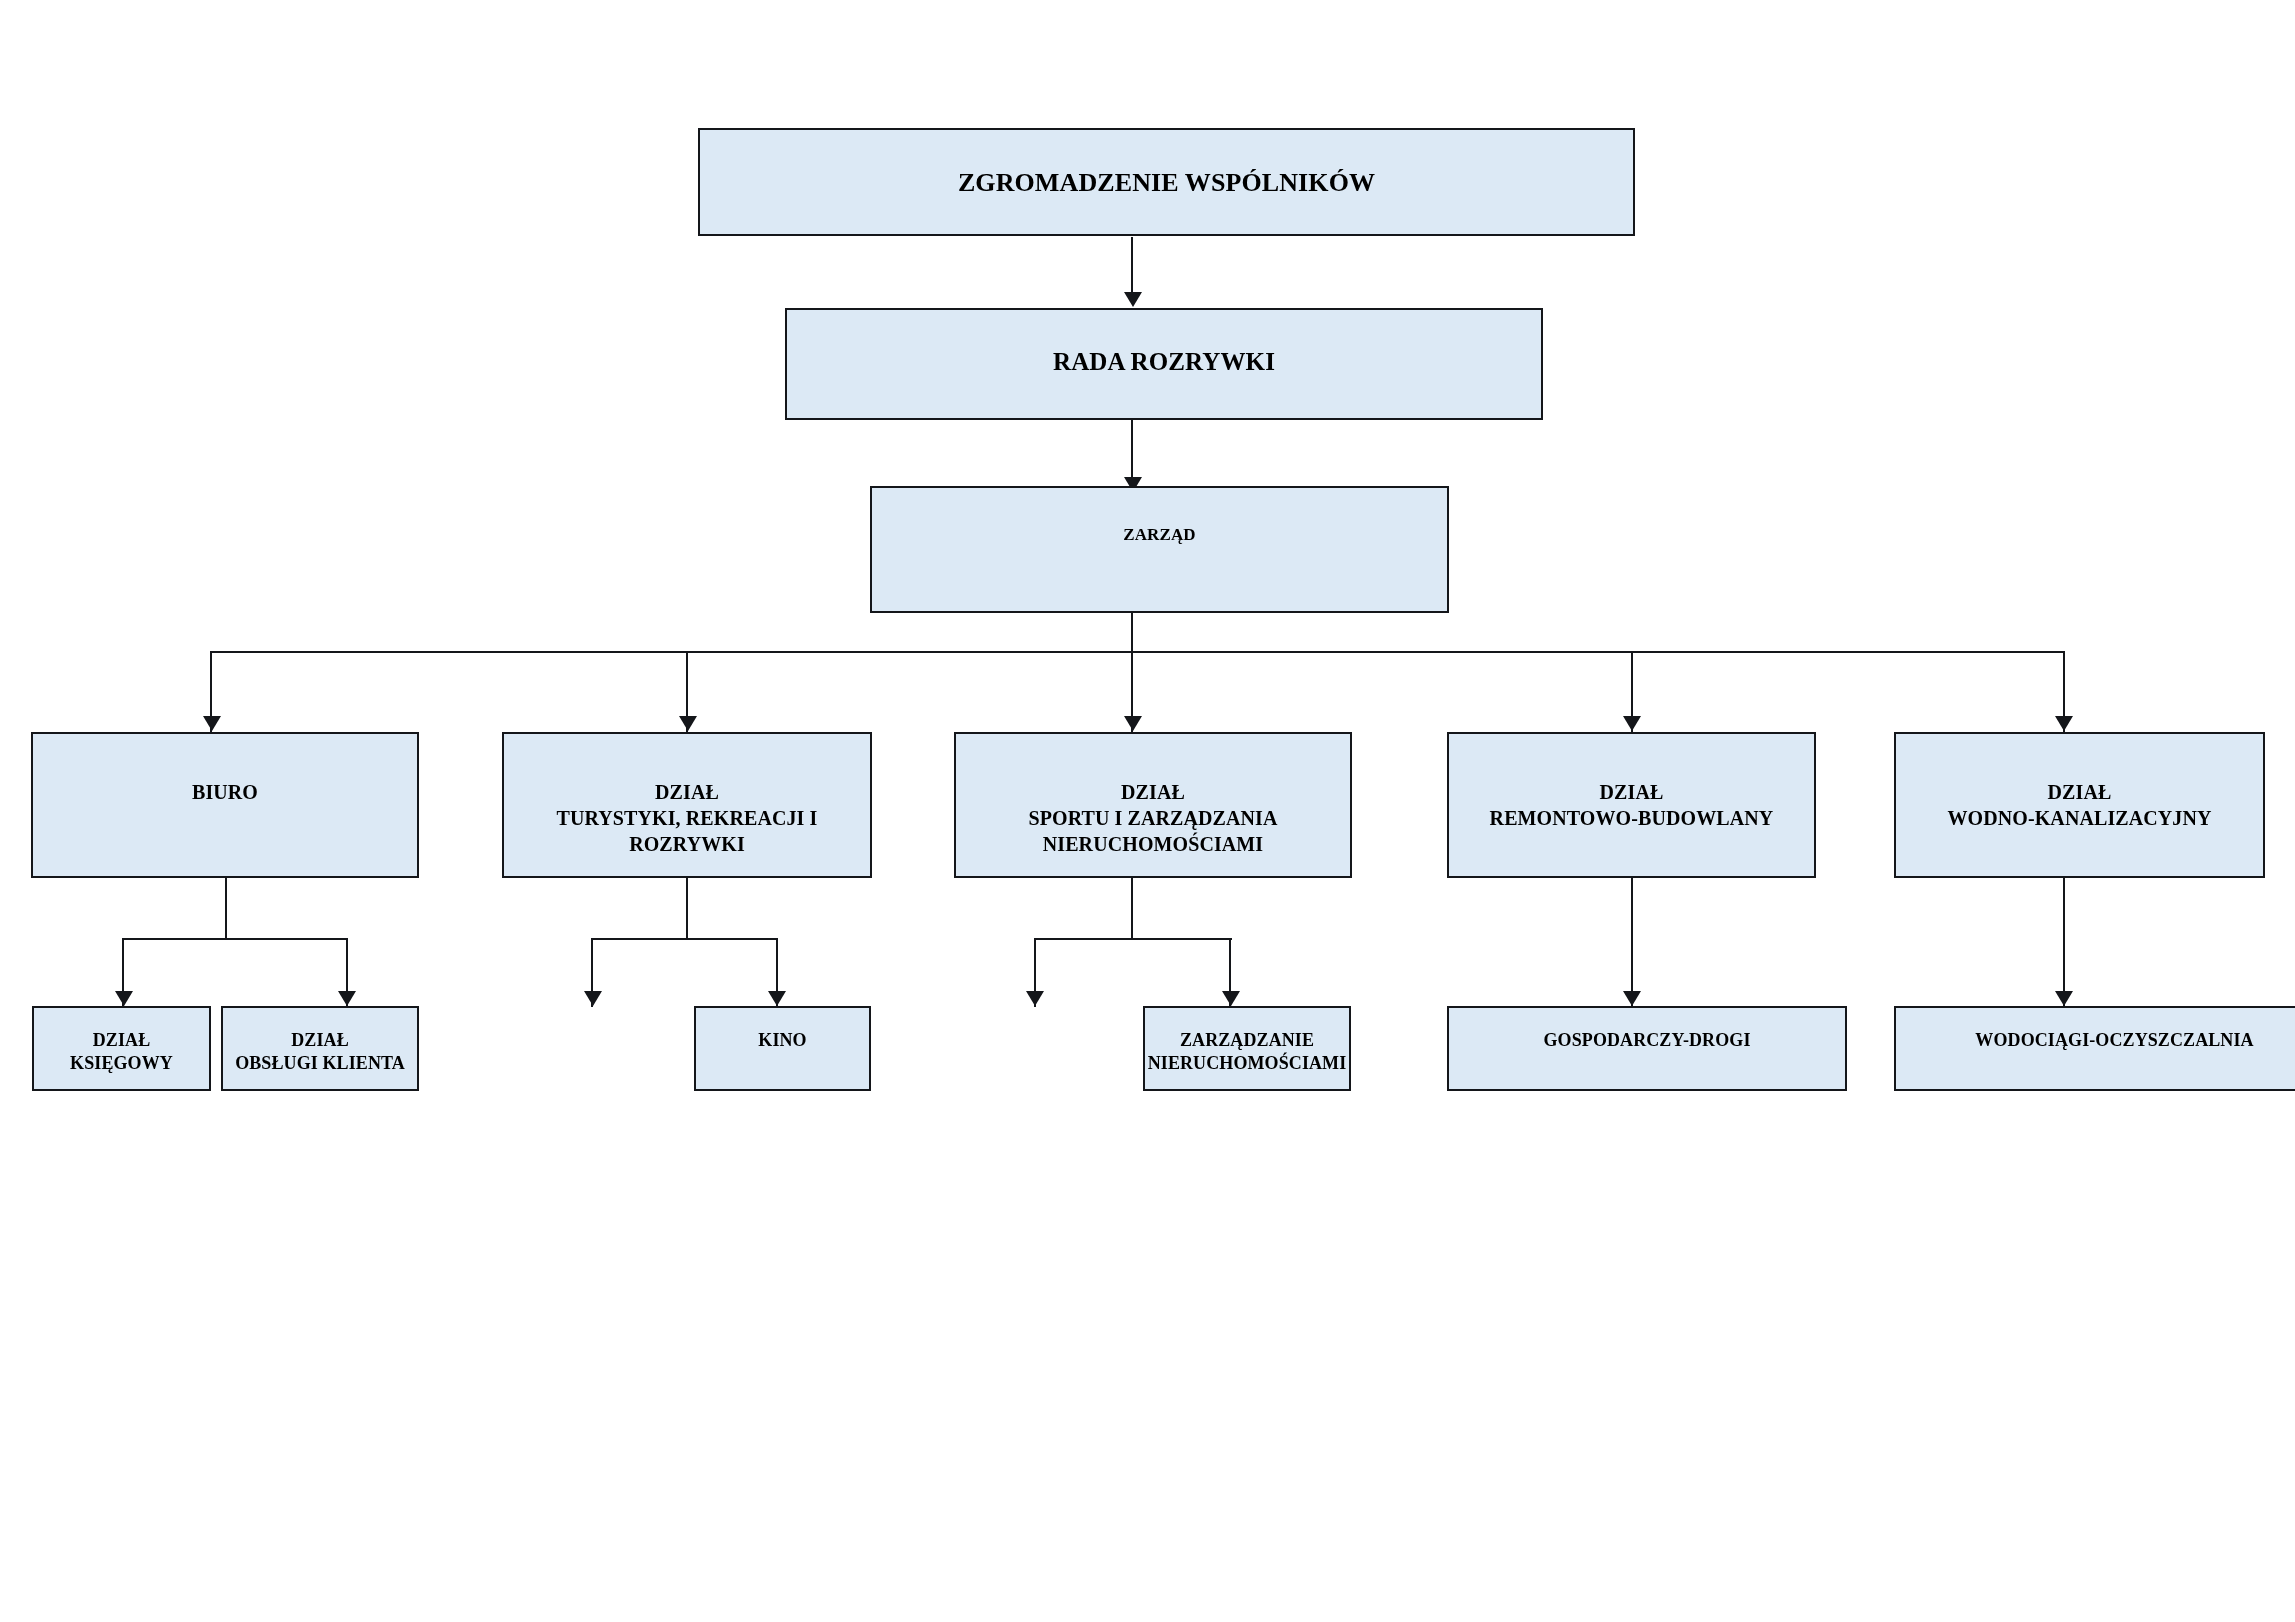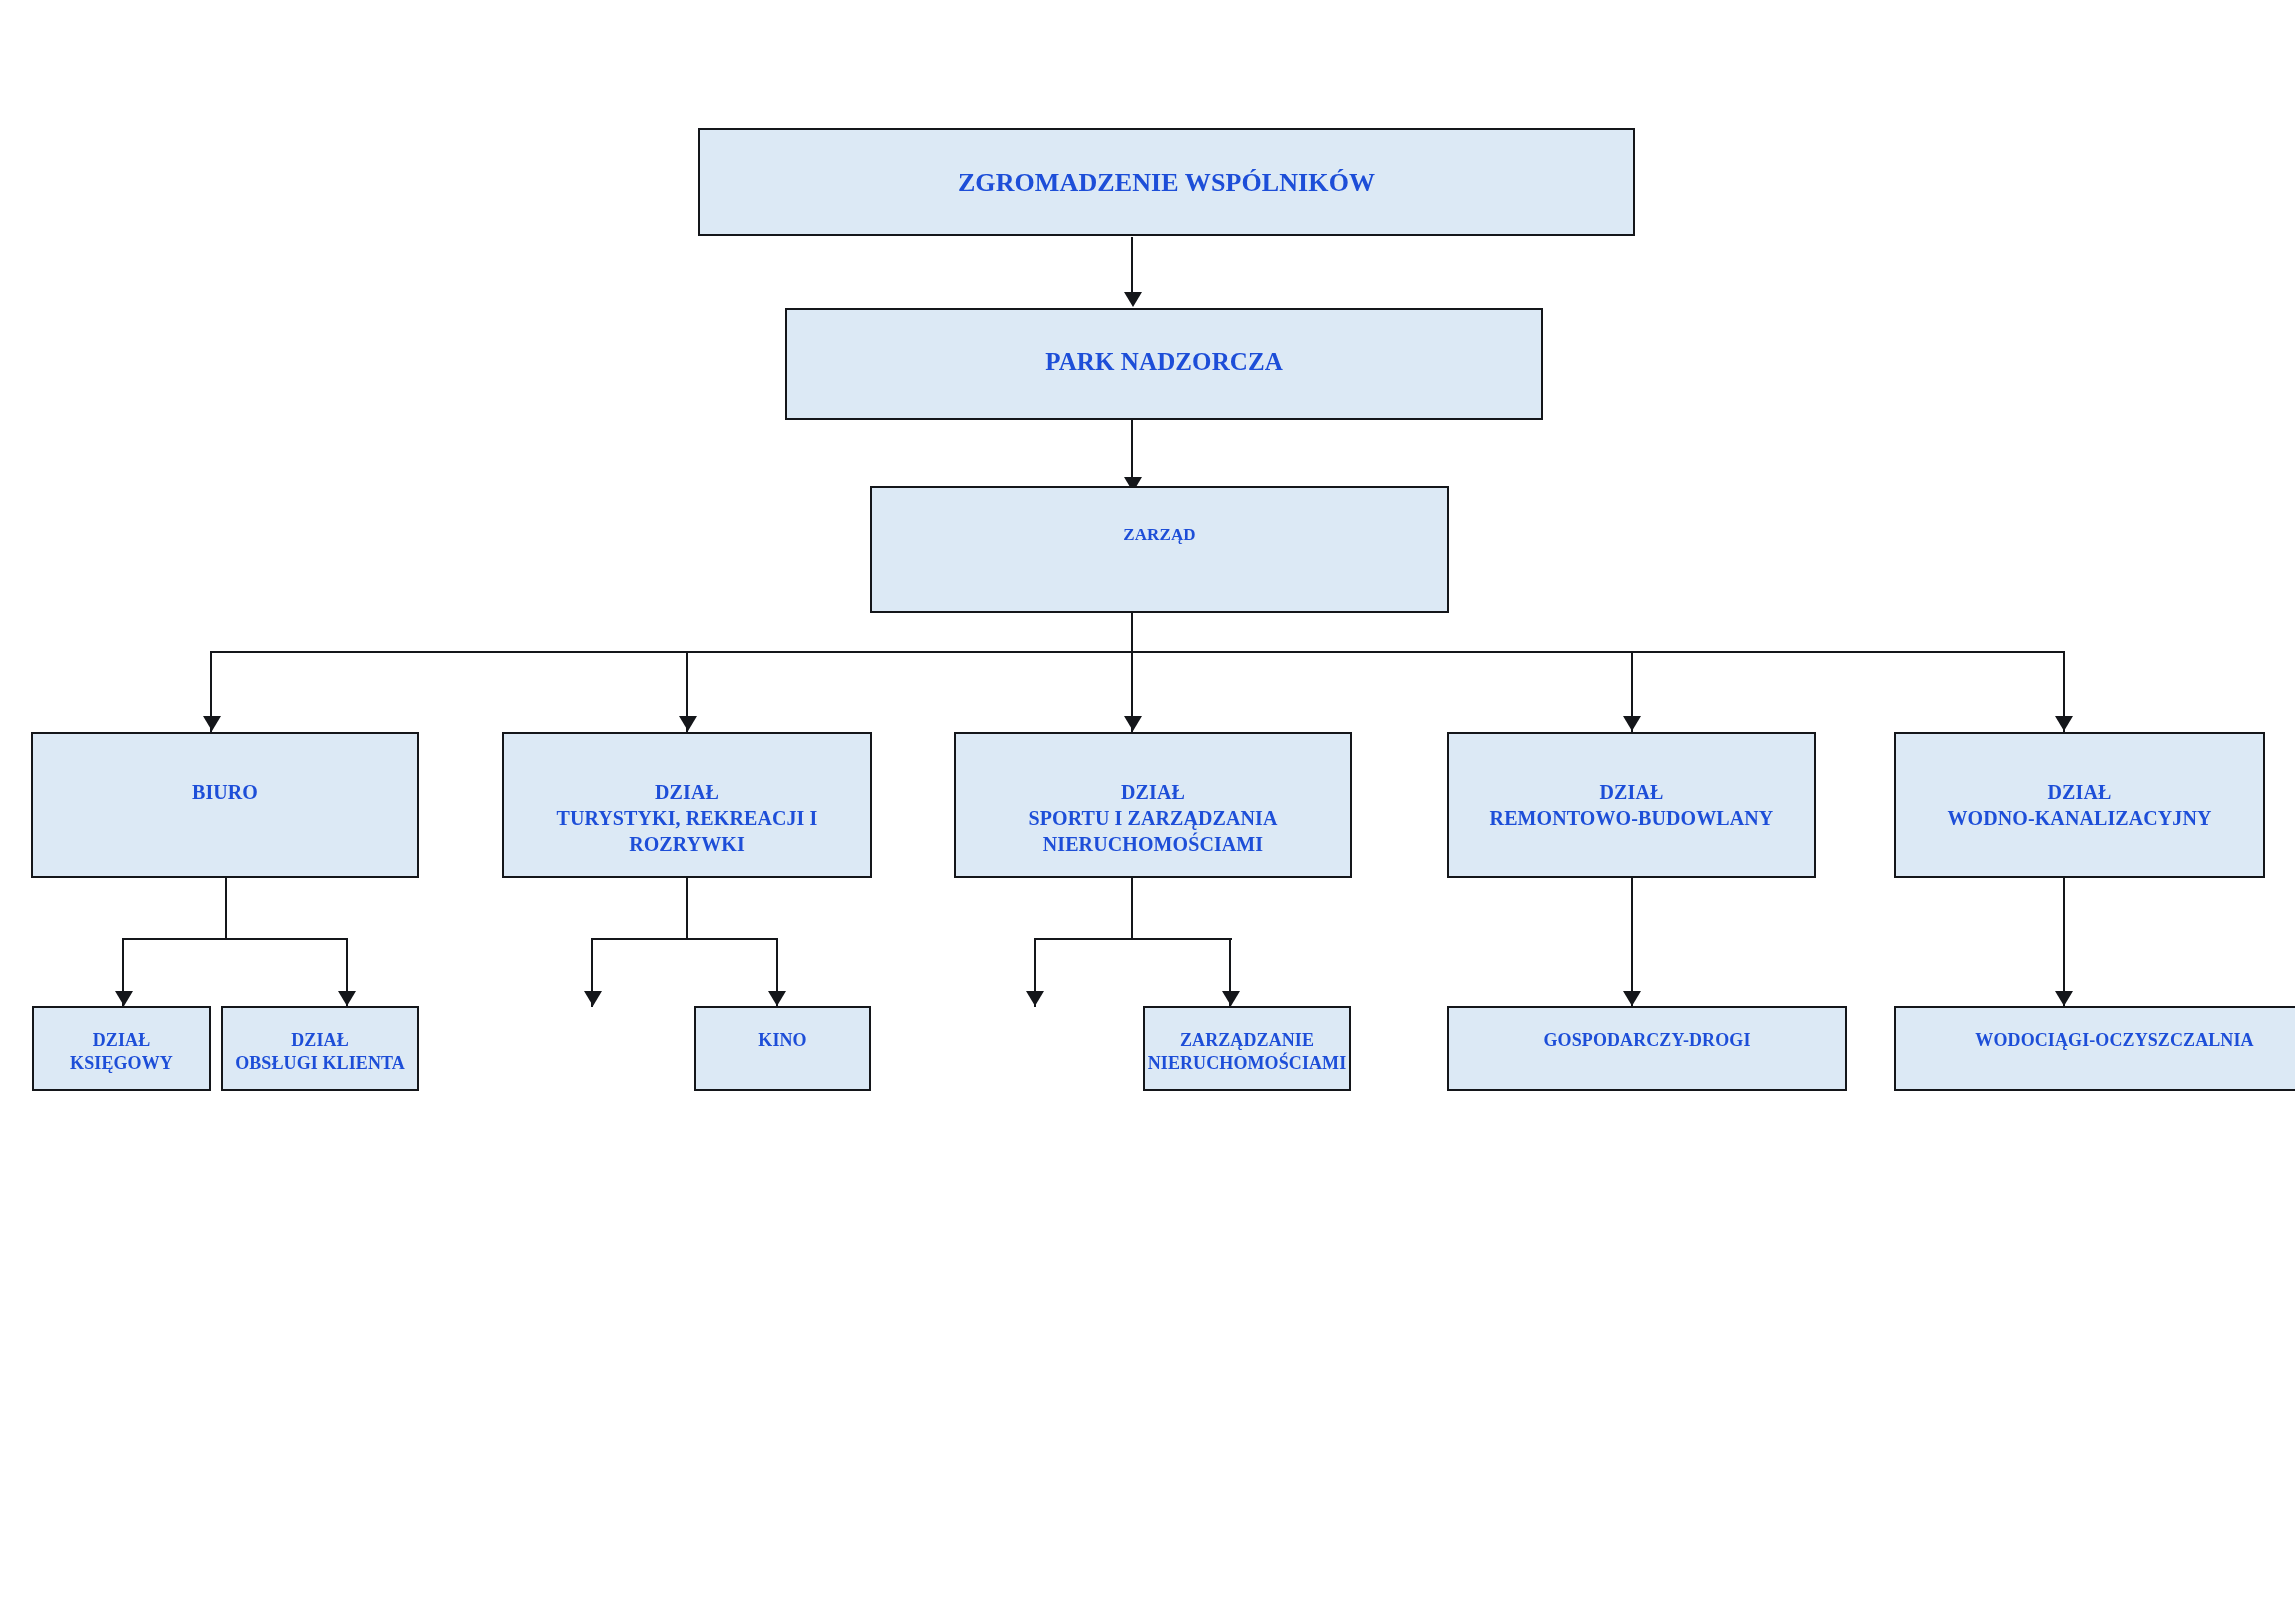--- a/index.html
+++ b/index.html
@@ -24,21 +24,21 @@
   
   .node {
     position: absolute;
     box-sizing: border-box;
     background: #dce9f5;
     border: 2.1px solid #14161a;
     display: flex;
     justify-content: center;
     text-align: center;
     font-weight: bold;
-    color: #1d4ed8;
+    color: #000000;
     line-height: 1.30;
     letter-spacing: 0.1px;
   }
   .node .label {
     display: block;
     white-space: pre-line;
   }
 
   
   .node.pad-lg  { align-items: flex-start; padding-top: 36px; }
@@ -124,21 +124,21 @@
   <div class="arrow" style="left:1623px; top:991px;"></div>
 
   <div class="vline" style="left:2063px; top:878px; height:129px;"></div>
   <div class="arrow" style="left:2055px; top:991px;"></div>
 
   <div class="node t-root pad-lg" style="left:698px; top:128px; width:937px; height:108px;">
     <span class="label">ZGROMADZENIE WSPÓLNIKÓW</span>
   </div>
 
   <div class="node t-l2 pad-lg" style="left:785px; top:308px; width:758px; height:112px;">
-    <span class="label">PARK NADZORCZA</span>
+    <span class="label">RADA ROZRYWKI</span>
   </div>
 
   <div class="node t-l3 pad-lg" style="left:870px; top:486px; width:579px; height:127px;">
     <span class="label">ZARZĄD</span>
   </div>
 
   <div class="node t-dept pad-md" style="left:31px; top:732px; width:388px; height:146px;">
     <span class="label">BIURO</span>
   </div>
 

